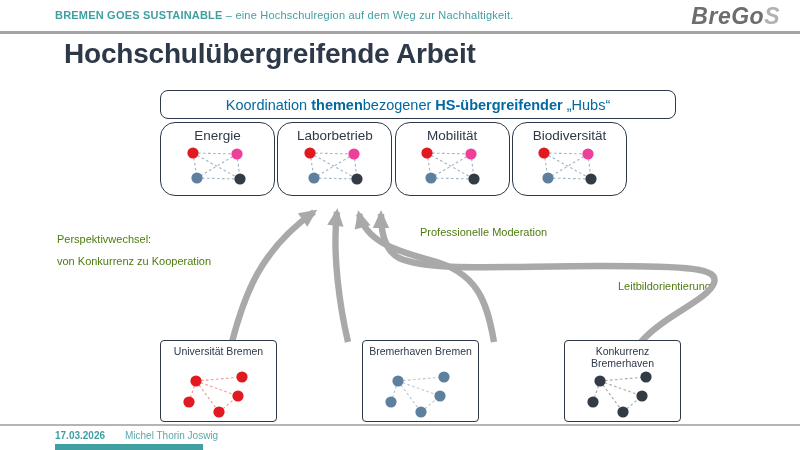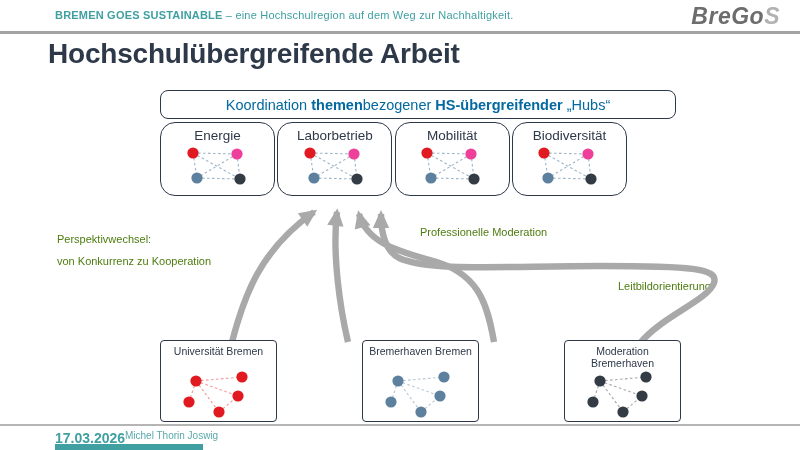--- a/index.html
+++ b/index.html
@@ -9,21 +9,21 @@
     outline:1px solid #d6d6d6;
     padding-left:8px;
   }
   
   .tagline{position:absolute;left:55px;top:9px;font-size:11px;color:#3f9fa1;letter-spacing:.2px;}
   .tagline .b{font-weight:700;}
   .logo{position:absolute;right:28px;top:3px;font-size:23px;font-weight:700;font-style:italic;color:#6d6d6d;letter-spacing:.5px;}
   .logo .s2{color:#b2b2b2;}
   .header-rule{position:absolute;left:0;top:31px;width:800px;height:3px;background:#a3a3a3;}
   
-  .title{position:absolute;left:48px;top:38px;margin:0;font-size:28px;font-weight:800;color:#2d3848;letter-spacing:-.2px;}
+  .title{position:absolute;left:64px;top:38px;margin:0;font-size:28px;font-weight:800;color:#2d3848;letter-spacing:-.2px;}
   
   .coord-box{
     position:absolute;left:160px;top:90px;width:514px;height:27px;
     border:1.7px solid #2d3848;border-radius:8px;background:#fff;
     display:flex;align-items:center;justify-content:center;
     font-size:14.5px;color:#0369a1;
   }
   .coord-box .seg-b{font-weight:700;}
   
   .hub-row{position:absolute;left:160px;top:122px;width:467px;display:flex;justify-content:space-between;}
@@ -44,21 +44,21 @@
   .inst-row{position:absolute;left:160px;top:340px;width:521px;display:flex;justify-content:space-between;}
   .inst-box{
     width:117px;height:82px;box-sizing:border-box;border:1.5px solid #2d3848;border-radius:4px;
     background:#fff;display:flex;flex-direction:column;align-items:center;
   }
   .inst-label{font-size:10.5px;color:#2d3848;margin-top:5px;height:24px;display:flex;flex-direction:column;
     align-items:center;justify-content:flex-start;line-height:11.5px;text-align:center;}
   .inst-box svg.net{width:110px;height:50px;margin-top:0px;}
   
   .footer-rule{position:absolute;left:0;top:424px;width:800px;height:1.5px;background:#b5b5b5;}
-  .footer-date{position:absolute;left:55px;top:430px;font-size:14px;font-weight:700;color:#3f9fa1;}
+  .footer-date{position:absolute;left:55px;top:430px;font-size:10px;font-weight:700;color:#3f9fa1;}
   .footer-author{position:absolute;left:125px;top:430px;font-size:10px;color:#58a8aa;}
   .footer-bar{position:absolute;left:55px;top:444px;width:148px;height:6px;background:#3f9fa1;}
 </style>
 </head>
 <body>
 
 <div class="slide">
 
   <div class="tagline">
     <span class="b">BREMEN GOES SUSTAINABLE</span><span> – eine Hochschulregion auf dem Weg zur Nachhaltigkeit.</span>
@@ -188,21 +188,21 @@
           <line x1="55" y1="42" x2="74" y2="26" stroke="#5e809f" stroke-opacity="0.45" stroke-width="1.1" stroke-dasharray="2.6 2.4"></line>
           <circle cx="32" cy="11" r="5.6" fill="#5e809f"></circle>
           <circle cx="78" cy="7" r="5.6" fill="#5e809f"></circle>
           <circle cx="74" cy="26" r="5.6" fill="#5e809f"></circle>
           <circle cx="25" cy="32" r="5.6" fill="#5e809f"></circle>
           <circle cx="55" cy="42" r="5.6" fill="#5e809f"></circle>
         </svg>
       </div>
       <div class="inst-box">
         <div class="inst-label">
-          <span>Moderation</span>
+          <span>Konkurrenz</span>
           <span>Bremerhaven</span>
         </div>
         <svg class="net" viewBox="0 0 110 50">
           <line x1="32" y1="11" x2="78" y2="7" stroke="#333b44" stroke-opacity="0.45" stroke-width="1.1" stroke-dasharray="2.6 2.4"></line>
           <line x1="32" y1="11" x2="74" y2="26" stroke="#333b44" stroke-opacity="0.45" stroke-width="1.1" stroke-dasharray="2.6 2.4"></line>
           <line x1="32" y1="11" x2="25" y2="32" stroke="#333b44" stroke-opacity="0.45" stroke-width="1.1" stroke-dasharray="2.6 2.4"></line>
           <line x1="32" y1="11" x2="55" y2="42" stroke="#333b44" stroke-opacity="0.45" stroke-width="1.1" stroke-dasharray="2.6 2.4"></line>
           <line x1="55" y1="42" x2="74" y2="26" stroke="#333b44" stroke-opacity="0.45" stroke-width="1.1" stroke-dasharray="2.6 2.4"></line>
           <circle cx="32" cy="11" r="5.6" fill="#333b44"></circle>
           <circle cx="78" cy="7" r="5.6" fill="#333b44"></circle>

